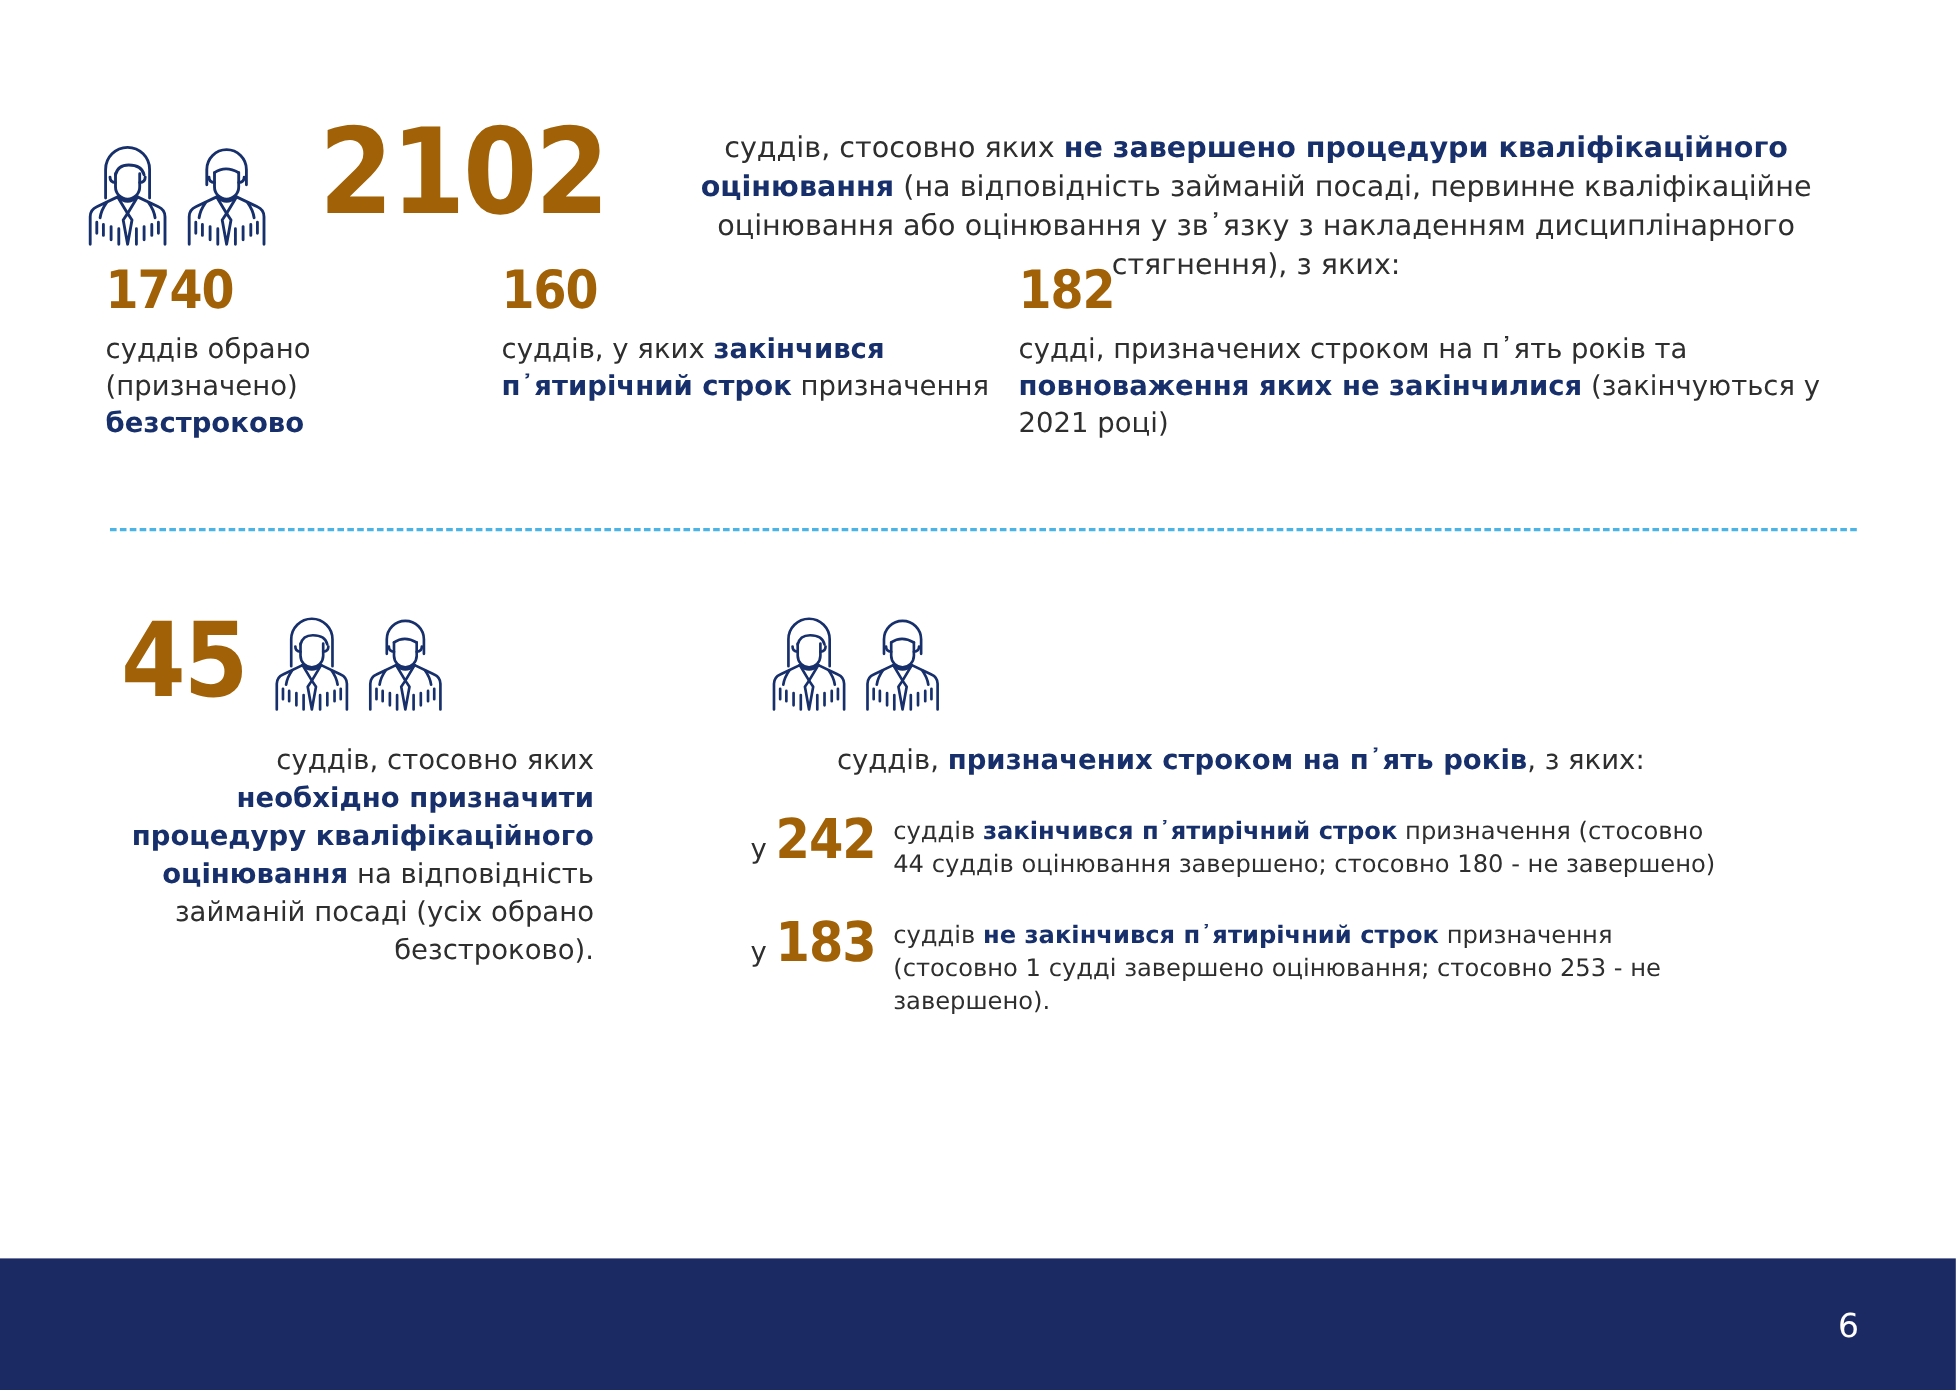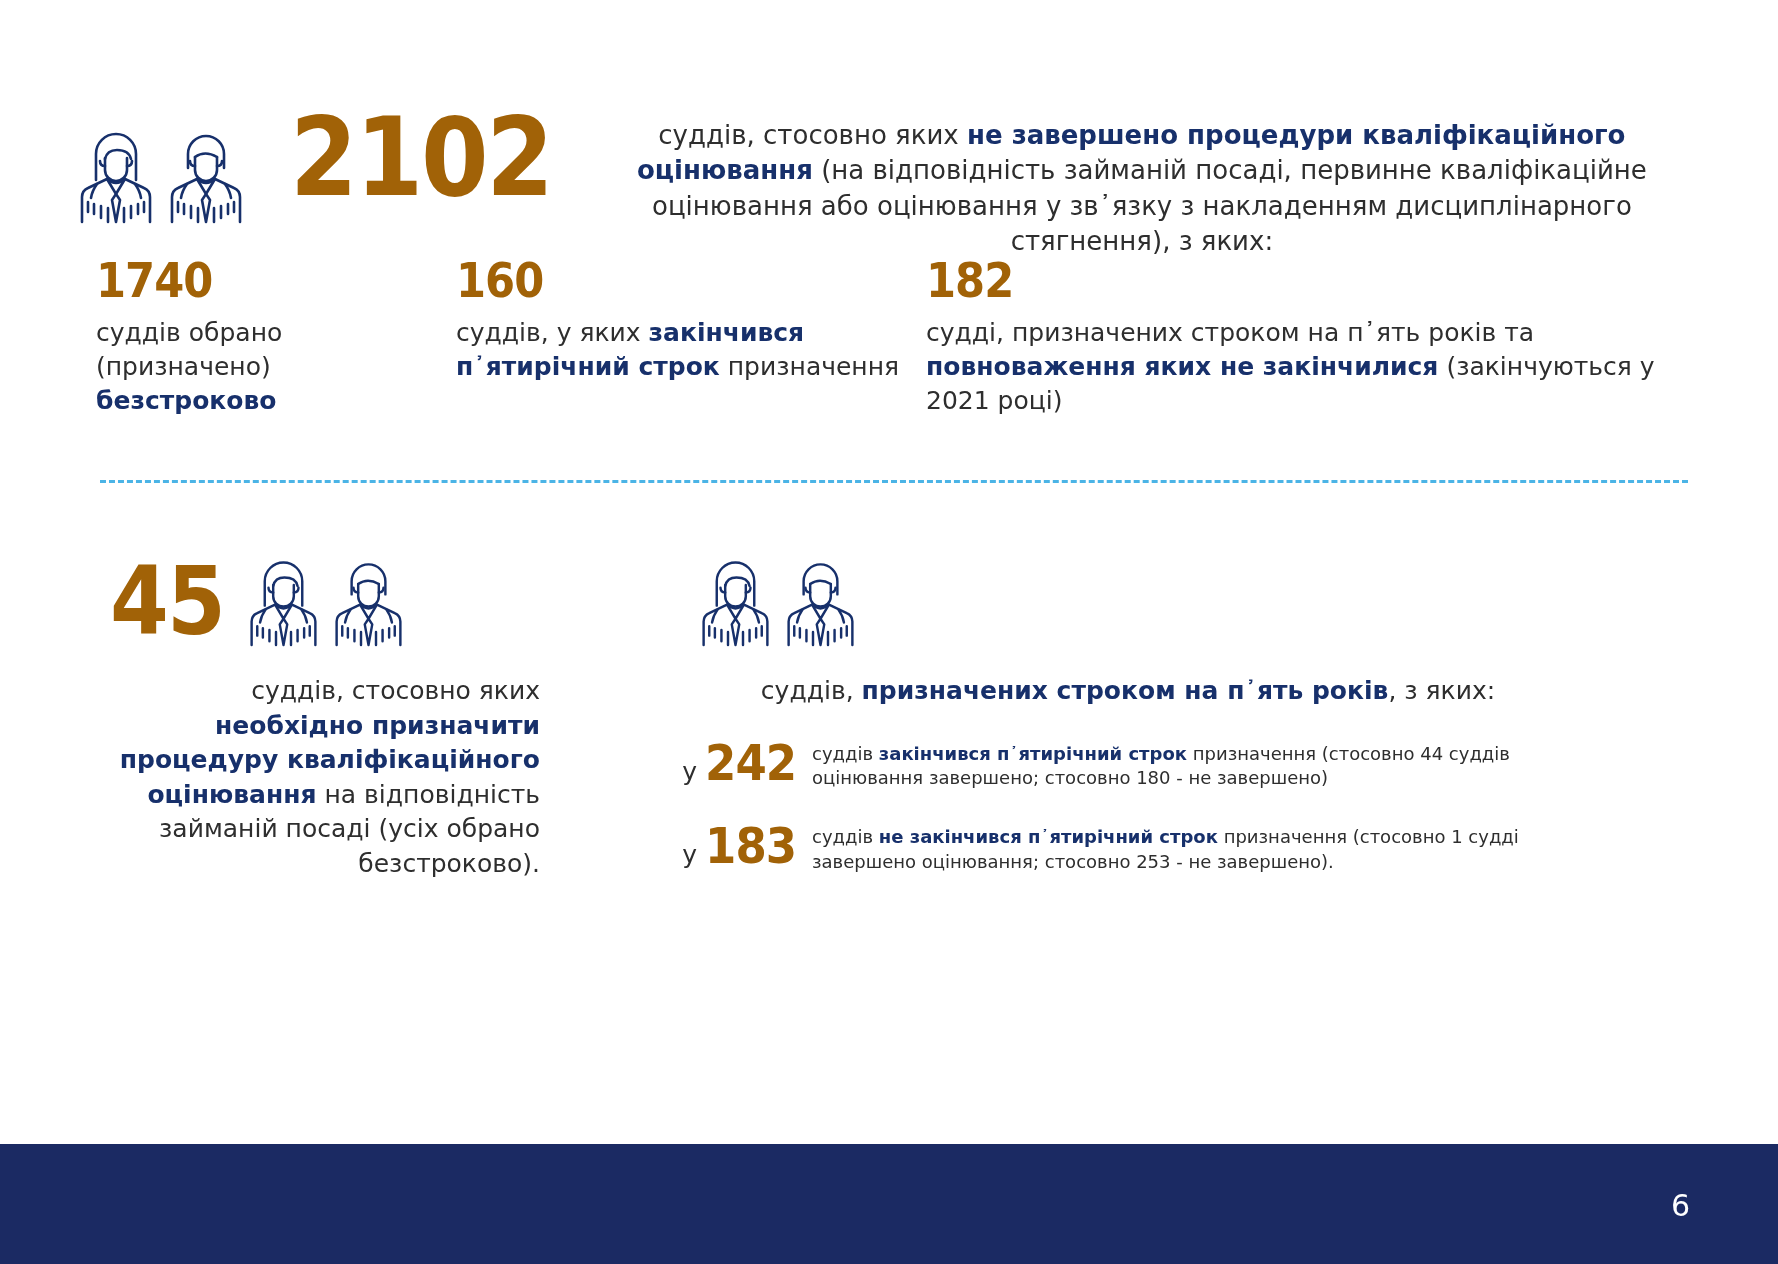--- a/index.html
+++ b/index.html
@@ -67,21 +67,21 @@
     padding-top: 10px;
     font-size: 26px;
     line-height: 1.36;
     text-align: center;
   }
 
   
   .stats-row {
     position: absolute;
     left: 96px;
-    top: 256px;
+    top: 240px;
     width: 1620px;
     display: flex;
   }
   .stat-col { position: relative; }
   .stat-col.c1 { width: 360px; }
   .stat-col.c2 { width: 470px; }
   .stat-col.c3 { width: 740px; }
   .stat-col .num {
     font-size: 48px;
     margin-bottom: 12px;
@@ -166,21 +166,21 @@
     color: #2e2e2e;
     margin-right: 8px;
     font-family: "DejaVu Sans", sans-serif;
   }
   .sub-item .num {
     font-size: 50px;
     line-height: 1;
   }
   .sub-item .txt {
     flex: 1 1 auto;
-    font-size: 18px;
+    font-size: 22px;
     line-height: 1.37;
     padding-top: 4px;
   }
 
   
   .footer {
     position: absolute;
     left: 0;
     bottom: 0;
     width: 1778px;

